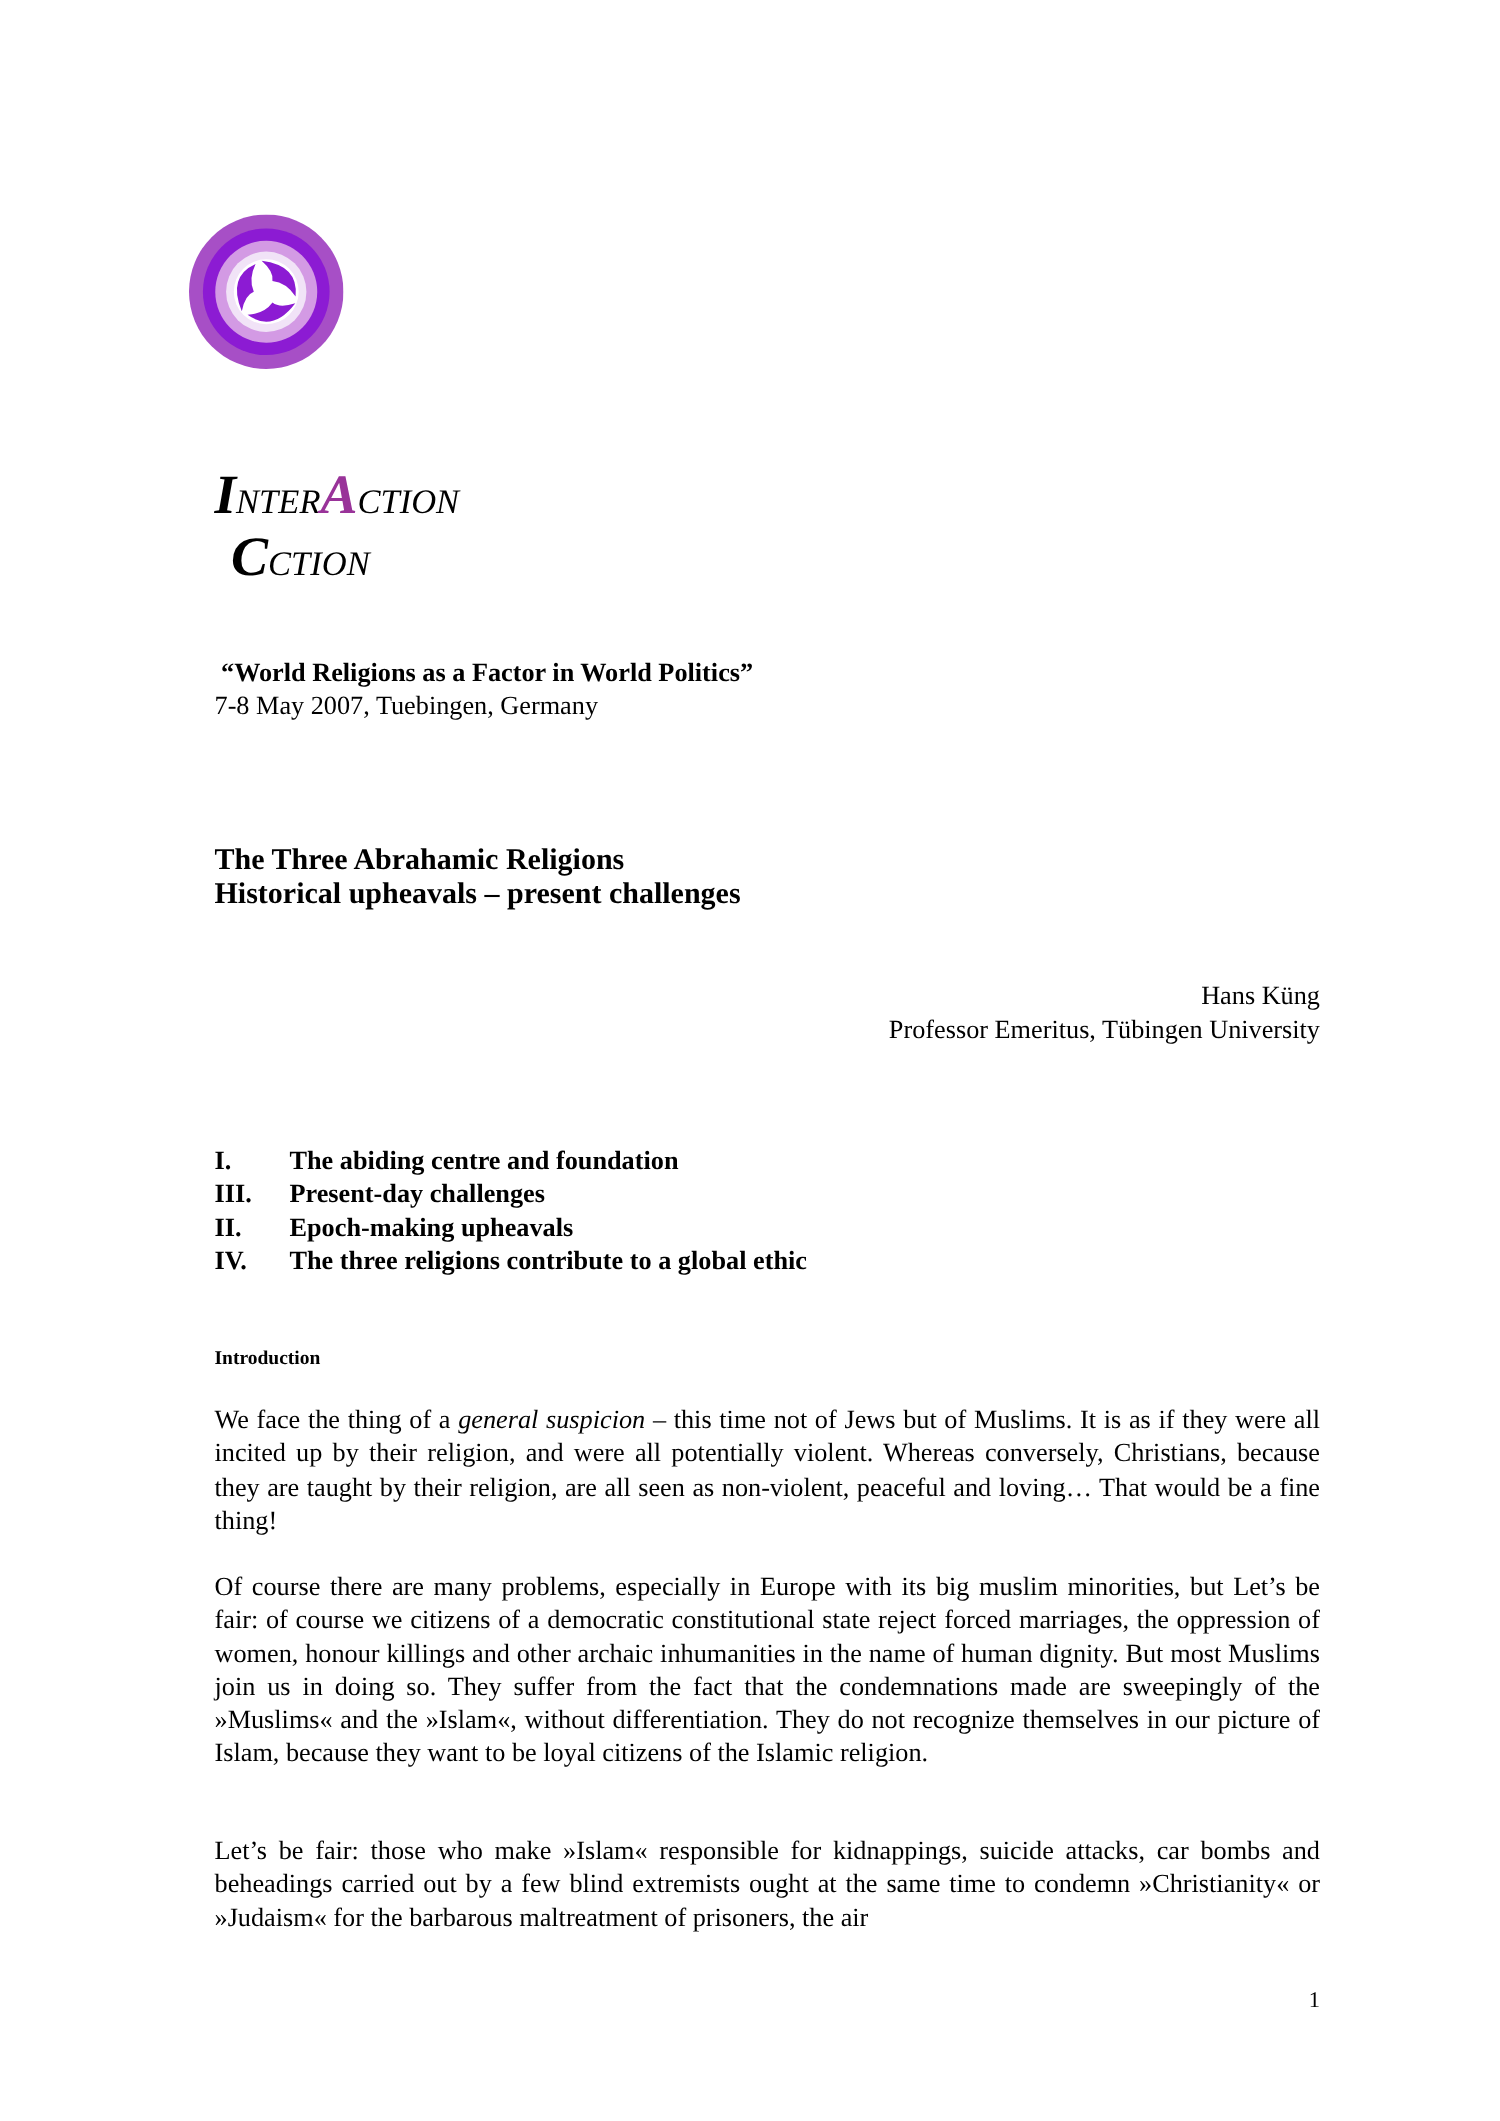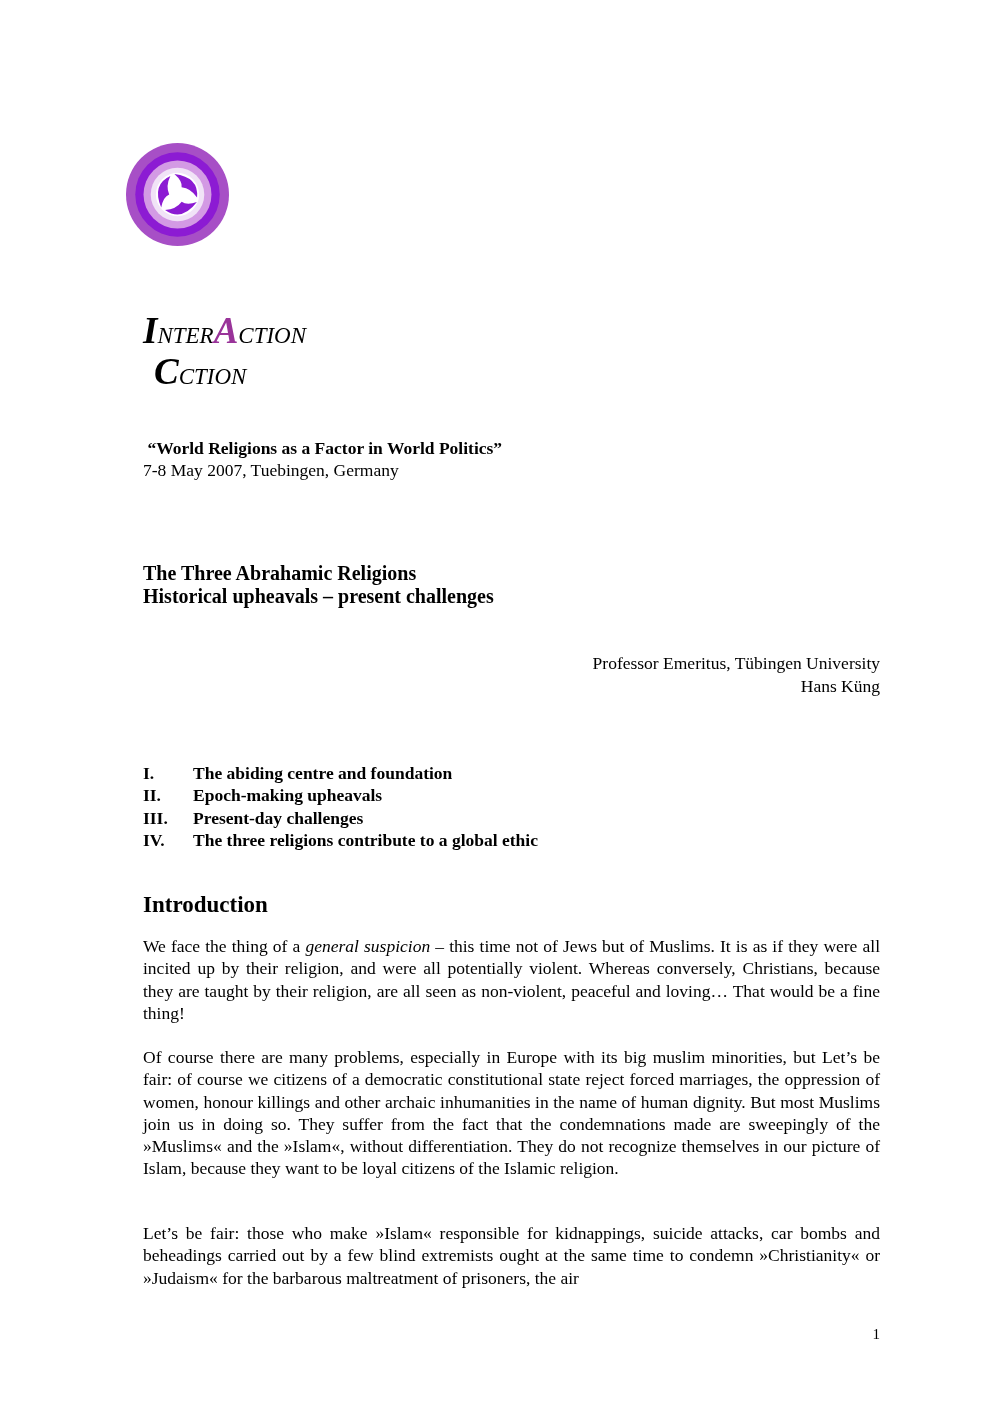--- a/index.html
+++ b/index.html
@@ -20,21 +20,21 @@
   .wm-accent{color:#993399;}
   .wm-line2{margin-top:4px;margin-left:11px;}
   .meeting{position:absolute;left:143px;top:437px;width:737px;font-size:17.5px;line-height:22px;}
   .bold{font-weight:bold;}
   .prewrap{white-space:pre-wrap;}
   .title{position:absolute;left:143px;top:562px;width:737px;text-align:left;font-weight:bold;font-size:20px;line-height:23px;}
   .author{position:absolute;left:143px;top:652px;width:737px;text-align:right;font-size:17.5px;line-height:23px;}
   .outline{position:absolute;left:143px;top:762px;width:737px;font-weight:bold;font-size:17.5px;line-height:22.4px;}
   .outline-row{display:flex;}
   .outline-num{flex:0 0 50px;width:50px;}
-  .intro-heading{position:absolute;left:143px;top:894px;width:737px;font-weight:bold;font-size:23px;line-height:22px;}
+  .intro-heading{position:absolute;left:143px;top:894px;width:737px;font-weight:bold;font-size:13px;line-height:22px;}
   .body{position:absolute;left:143px;width:737px;margin:0;font-size:17.5px;line-height:22.3px;text-align:justify;}
   .p1{top:935px;}
   .p2{top:1046px;}
   .p3{top:1222px;}
   .em{font-style:italic;}
   .page-number{position:absolute;left:143px;top:1326px;width:737px;text-align:right;font-size:15px;}
 </style>
 </head>
 <body>
 
@@ -66,36 +66,36 @@
     <div class="bold prewrap"> “World Religions as a Factor in World Politics”</div>
     <div>7-8 May 2007, Tuebingen, Germany</div>
   </div>
 
   <div class="title">
     <div>The Three Abrahamic Religions</div>
     <div>Historical upheavals – present challenges</div>
   </div>
 
   <div class="author">
+    <div>Hans Küng</div>
     <div>Professor Emeritus, Tübingen University</div>
-    <div>Hans Küng</div>
   </div>
 
   <div class="outline">
     <div class="outline-row">
       <span class="outline-num">I.</span>
       <span>The abiding centre and foundation</span>
     </div>
     <div class="outline-row">
+      <span class="outline-num">III.</span>
+      <span>Present-day challenges</span>
+    </div>
+    <div class="outline-row">
       <span class="outline-num">II.</span>
       <span>Epoch-making upheavals</span>
-    </div>
-    <div class="outline-row">
-      <span class="outline-num">III.</span>
-      <span>Present-day challenges</span>
     </div>
     <div class="outline-row">
       <span class="outline-num">IV.</span>
       <span>The three religions contribute to a global ethic</span>
     </div>
   </div>
 
   <div class="intro-heading">Introduction</div>
 
   <p class="body p1">

